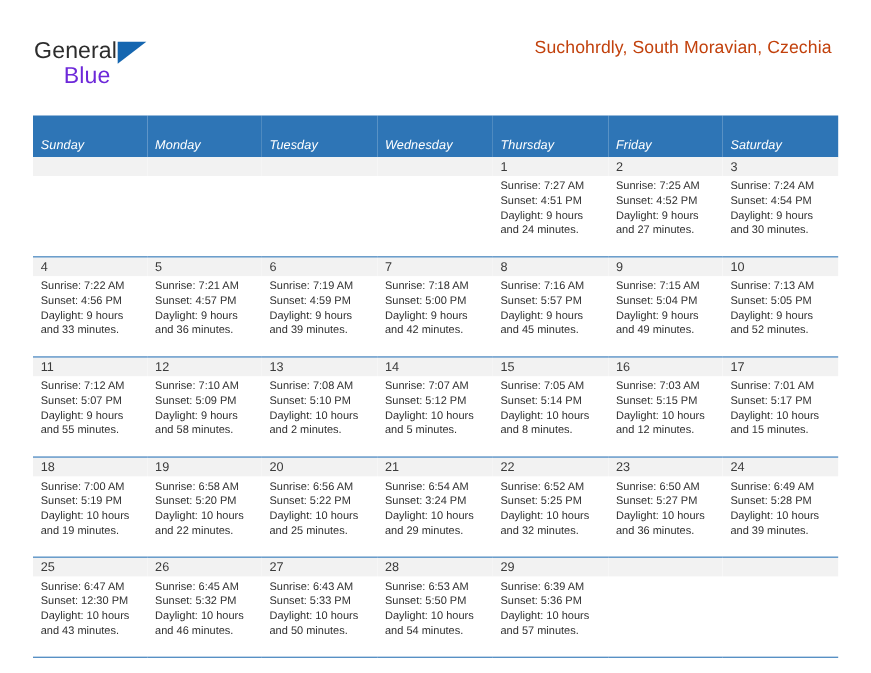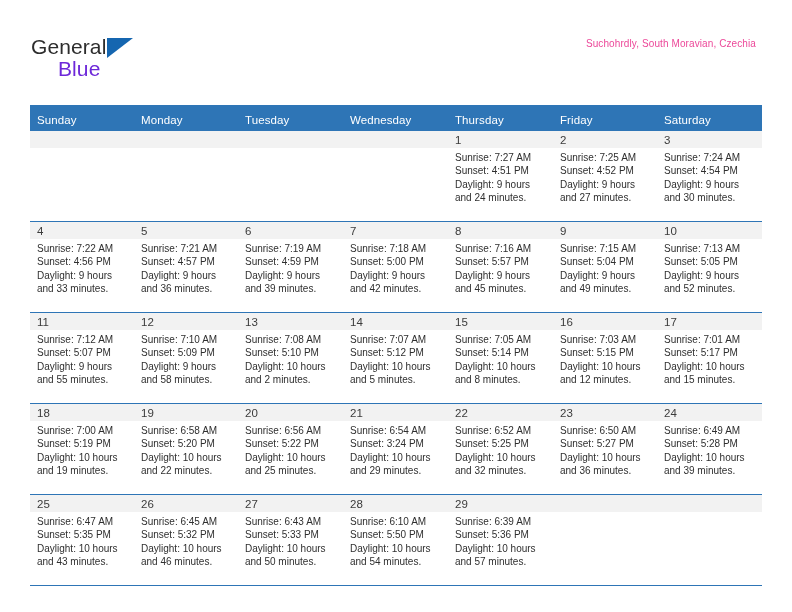--- a/index.html
+++ b/index.html
@@ -72,46 +72,47 @@
   }
   .cal-title {
     font-size: 26px;
     line-height: 32px;
     font-weight: normal;
     color: #222222;
     margin: 0;
     letter-spacing: .2px;
   }
   .cal-subtitle {
-    font-size: 10px;
+    font-size: 16px;
     line-height: 20px;
-    color: #ec4899;
+    color: #c2410c;
     margin: 6px 0 0 0;
     letter-spacing: .1px;
   }
 
   
   .calendar {
     position: absolute;
     left: 30px;
     top: 105px;
     width: 732px;
     border-collapse: collapse;
     table-layout: fixed;
   }
   .calendar th {
     background: #2e75b6;
     color: #ffffff;
     font-size: 11.5px;
     font-weight: normal;
     text-align: left;
-    padding: 9px 0 5px 7px;
+    padding: 21px 0 5px 7px;
     height: 19px;
     box-sizing: border-box;
     letter-spacing: .1px;
+    font-style: italic;
   }
   .calendar td {
     vertical-align: top;
     padding: 0;
     height: 90px;
     border-top: 1px solid #2e75b6;
     background: #ffffff;
   }
   .calendar tr.week:first-child td {
     border-top: none;
@@ -482,21 +483,21 @@
               </div>
             </div>
           </td>
         </tr>
         <tr class="week last">
           <td class="cell">
             <div class="cell-inner">
               <div class="daynum-band">25</div>
               <div class="cell-body">
                 <div class="line">Sunrise: 6:47 AM</div>
-                <div class="line">Sunset: 5:35 PM</div>
+                <div class="line">Sunset: 12:30 PM</div>
                 <div class="line">Daylight: 10 hours</div>
                 <div class="line">and 43 minutes.</div>
               </div>
             </div>
           </td>
           <td class="cell">
             <div class="cell-inner">
               <div class="daynum-band">26</div>
               <div class="cell-body">
                 <div class="line">Sunrise: 6:45 AM</div>
@@ -514,21 +515,21 @@
                 <div class="line">Sunset: 5:33 PM</div>
                 <div class="line">Daylight: 10 hours</div>
                 <div class="line">and 50 minutes.</div>
               </div>
             </div>
           </td>
           <td class="cell">
             <div class="cell-inner">
               <div class="daynum-band">28</div>
               <div class="cell-body">
-                <div class="line">Sunrise: 6:10 AM</div>
+                <div class="line">Sunrise: 6:53 AM</div>
                 <div class="line">Sunset: 5:50 PM</div>
                 <div class="line">Daylight: 10 hours</div>
                 <div class="line">and 54 minutes.</div>
               </div>
             </div>
           </td>
           <td class="cell">
             <div class="cell-inner">
               <div class="daynum-band">29</div>
               <div class="cell-body">

